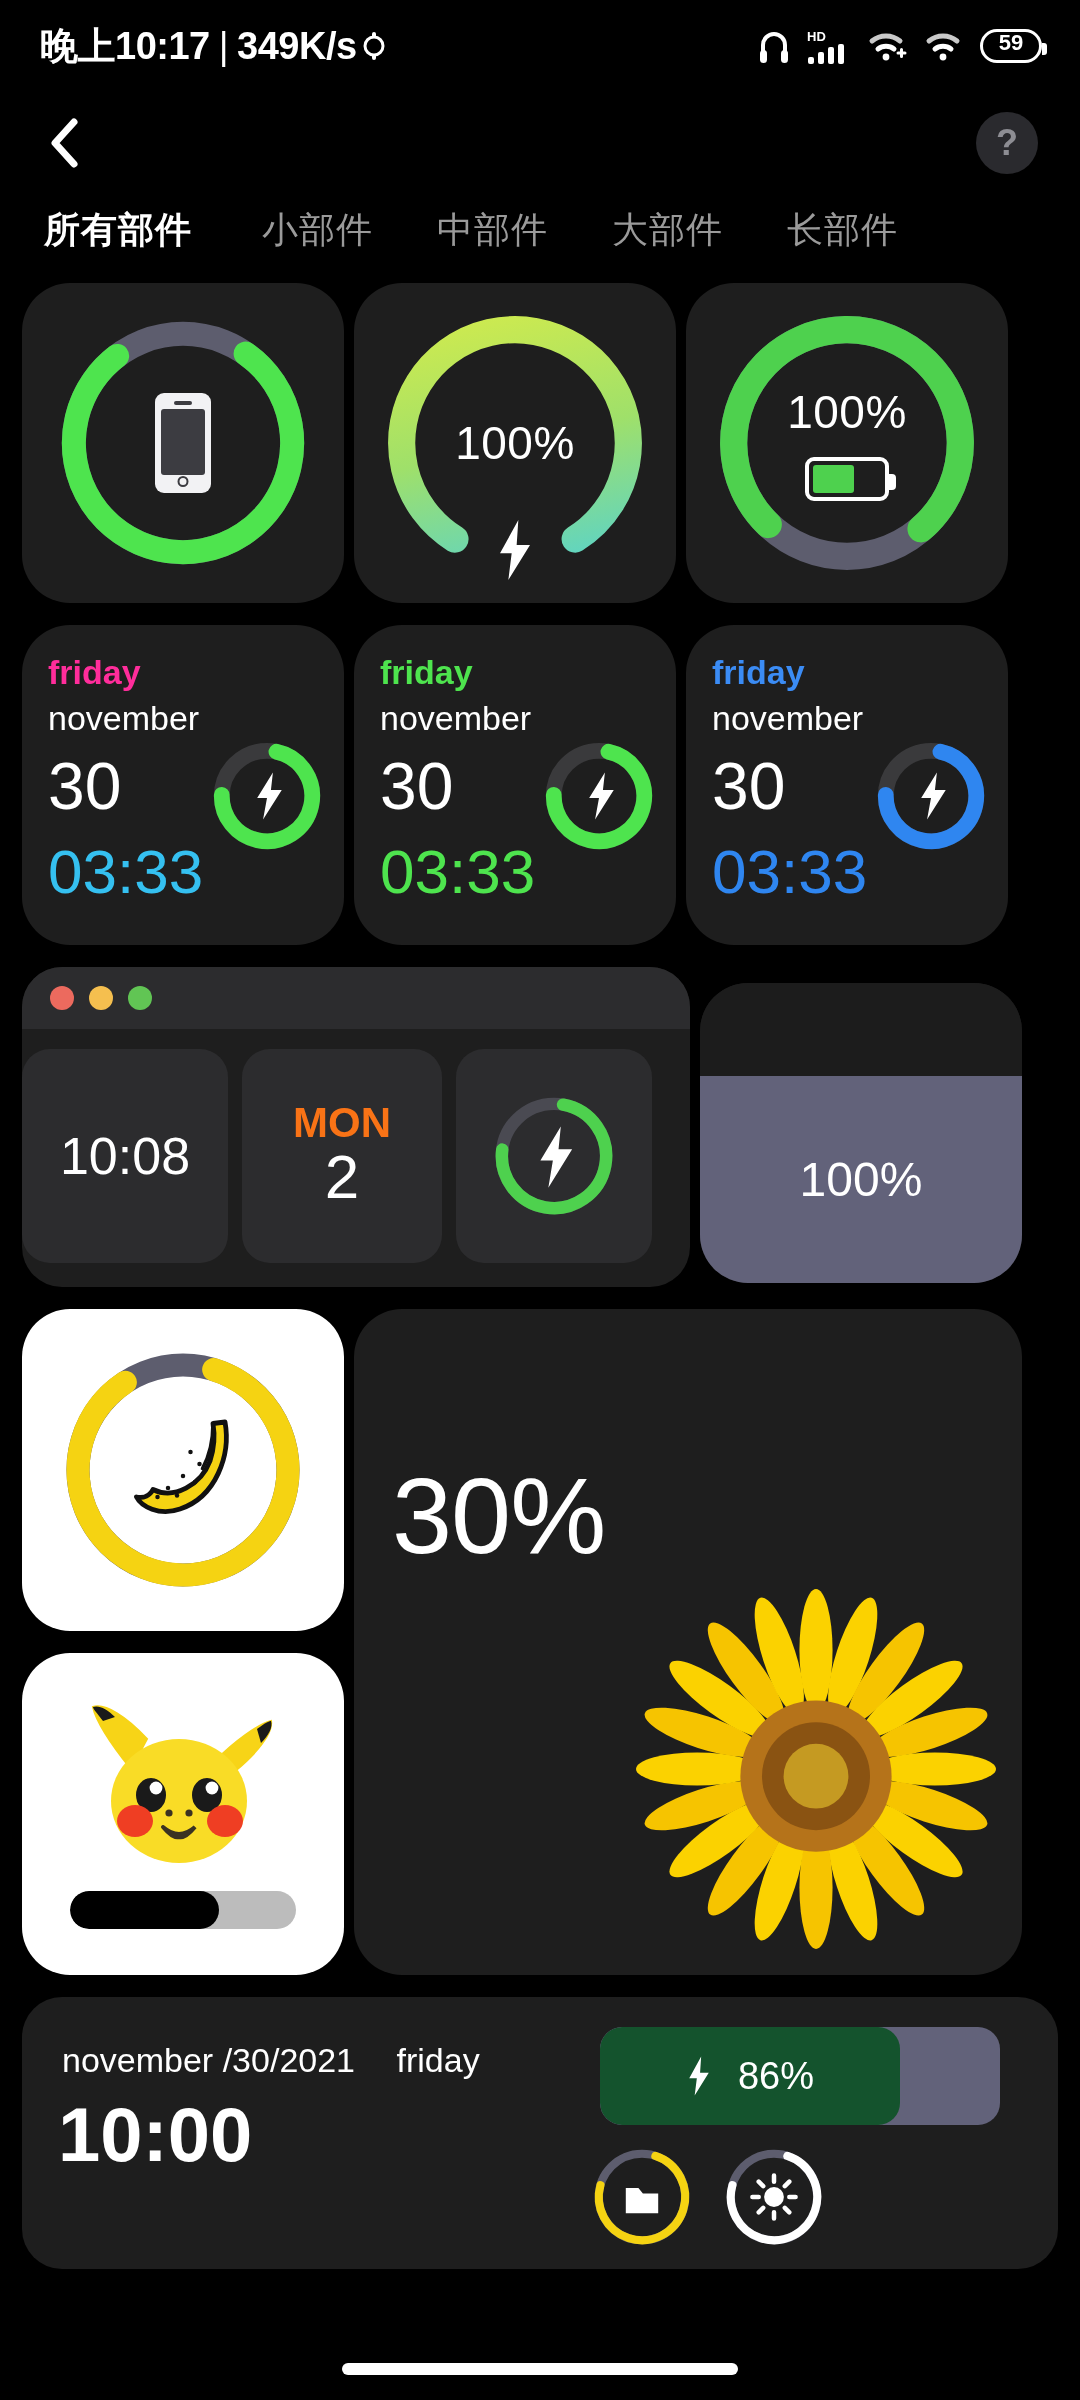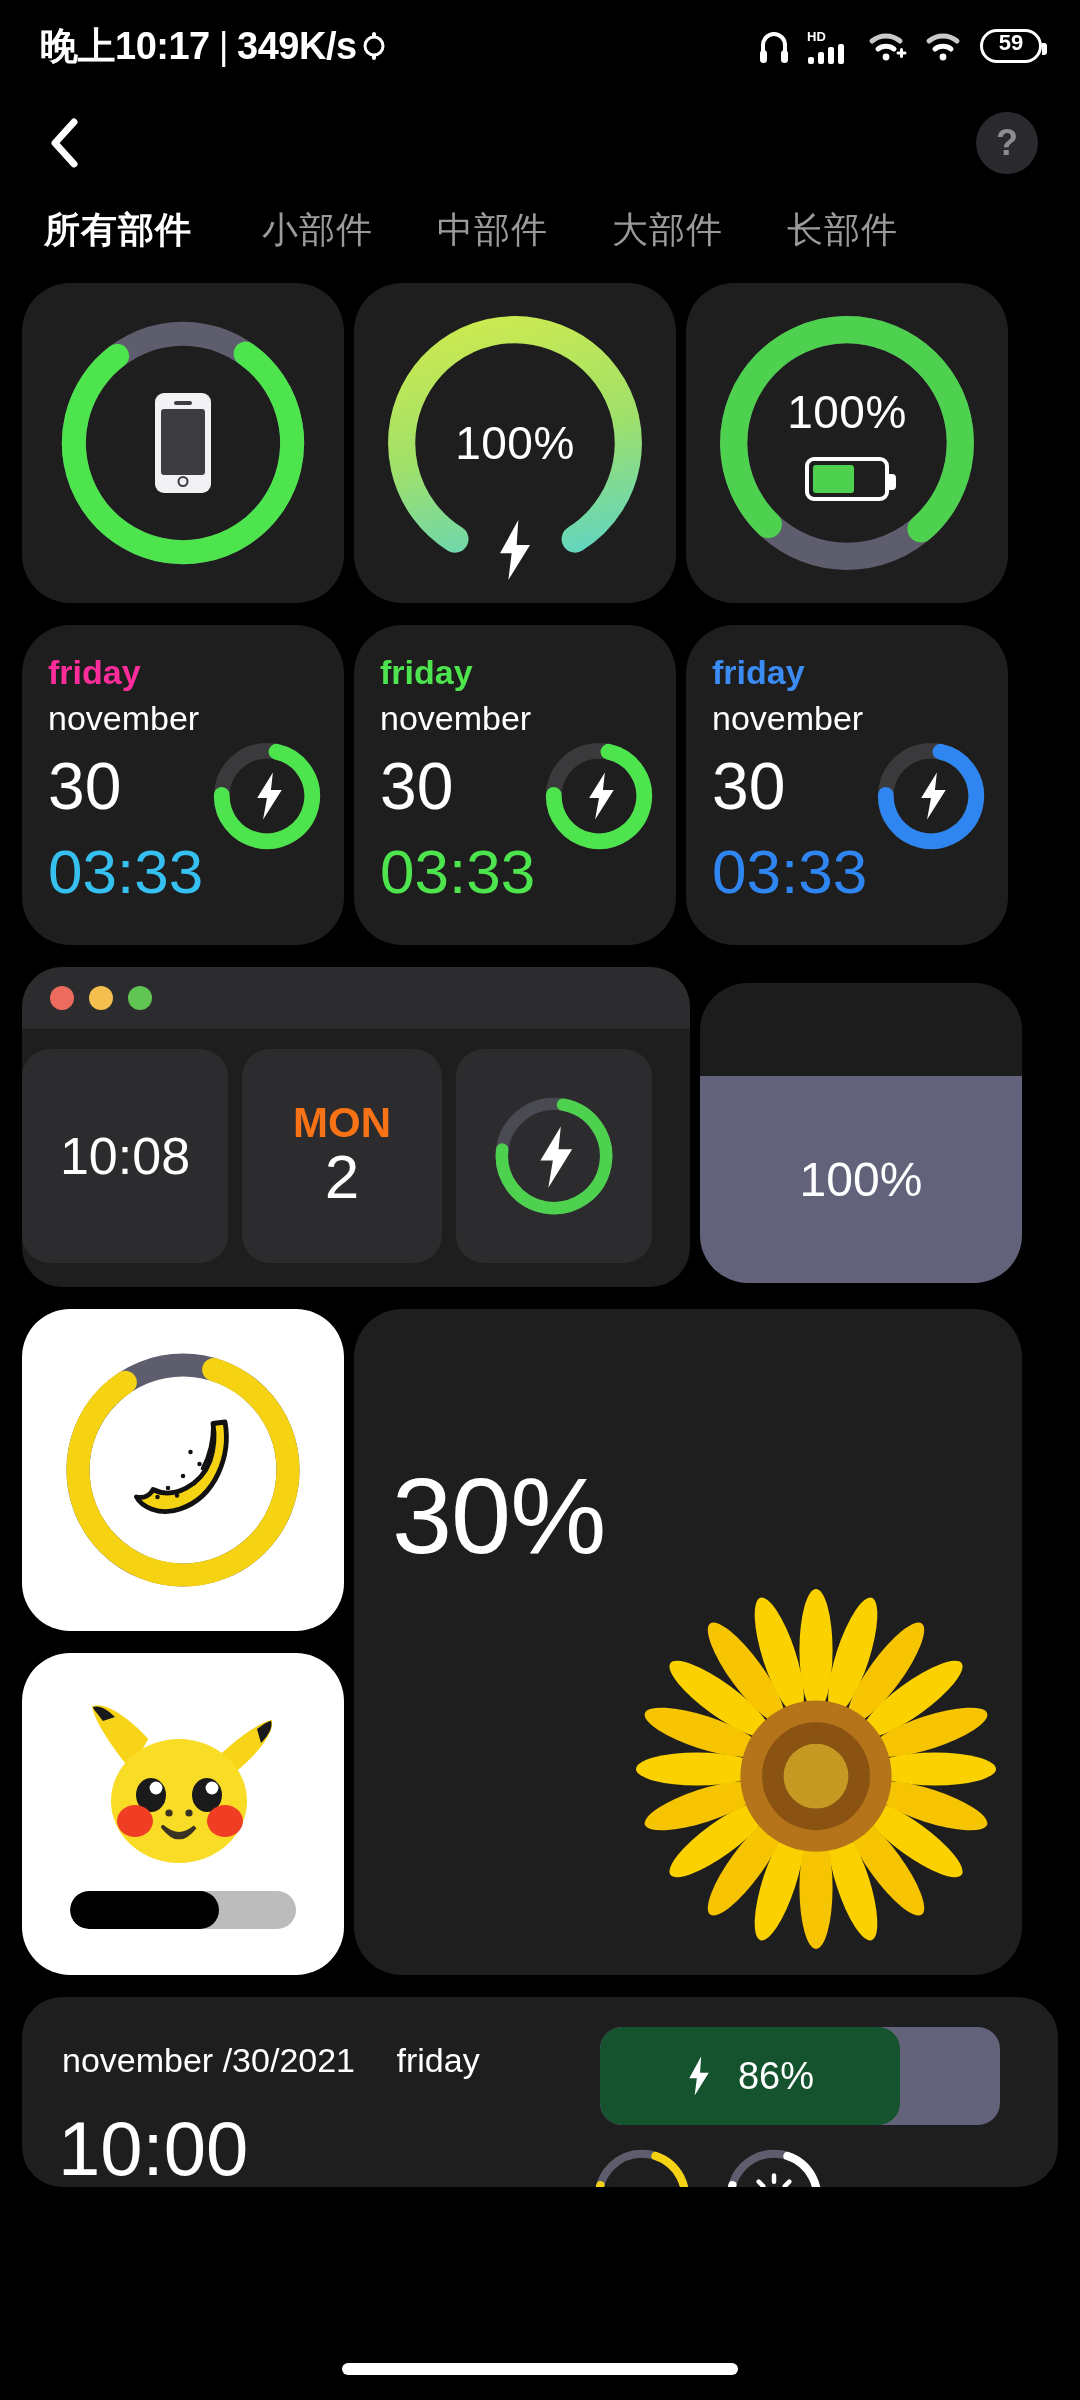--- a/index.html
+++ b/index.html
@@ -120,27 +120,27 @@
   .ch-title{ position:absolute; left:42px; top:80px; font-size:72px;
              font-weight:400; color:#fff; }
   .ch-pct{ position:absolute; left:38px; top:144px; font-size:108px;
            font-weight:300; color:#fff; letter-spacing:-1px; }
 
   .pika-bar{ position:absolute; left:48px; bottom:46px; width:226px; height:38px;
              background:#bcbcbc; border-radius:19px; overflow:hidden; }
   .pika-bar i{ display:block; height:100%; background:#000; border-radius:19px; }
 
   
-  .longcard{ margin:0 22px; height:190px; background:#1e1e1e;
+  .longcard{ margin:0 22px; height:272px; background:#1e1e1e;
              border-radius:40px; position:relative; overflow:hidden; }
   .lc-date{ position:absolute; left:40px; top:44px; font-size:34px;
             font-weight:400; color:#fff; white-space:nowrap; }
   .lc-date .gap{ padding:0 16px; }
-  .lc-time{ position:absolute; left:36px; top:108px; font-size:76px;
-            font-weight:400; color:#fff; letter-spacing:0px; }
+  .lc-time{ position:absolute; left:36px; top:94px; font-size:76px;
+            font-weight:700; color:#fff; letter-spacing:0px; }
   .lc-batt{ position:absolute; left:578px; top:30px; width:400px; height:98px;
             background:#62627a; border-radius:22px; overflow:hidden; display:flex; }
   .lc-batt .lvl{ background:#14532d; border-radius:22px; display:flex;
                  align-items:center; justify-content:center; gap:26px; }
   .lc-batt .lvl span{ font-size:38px; font-weight:500; color:#fff; }
   .lc-gauges{ position:absolute; left:566px; top:146px; display:flex; gap:24px; }
 
   .navbar{ position:absolute; left:0; bottom:0; width:100%; height:62px;
            display:flex; align-items:center; justify-content:center; }
   .navbar .pill{ width:396px; height:12px; background:#fff; border-radius:6px; }

